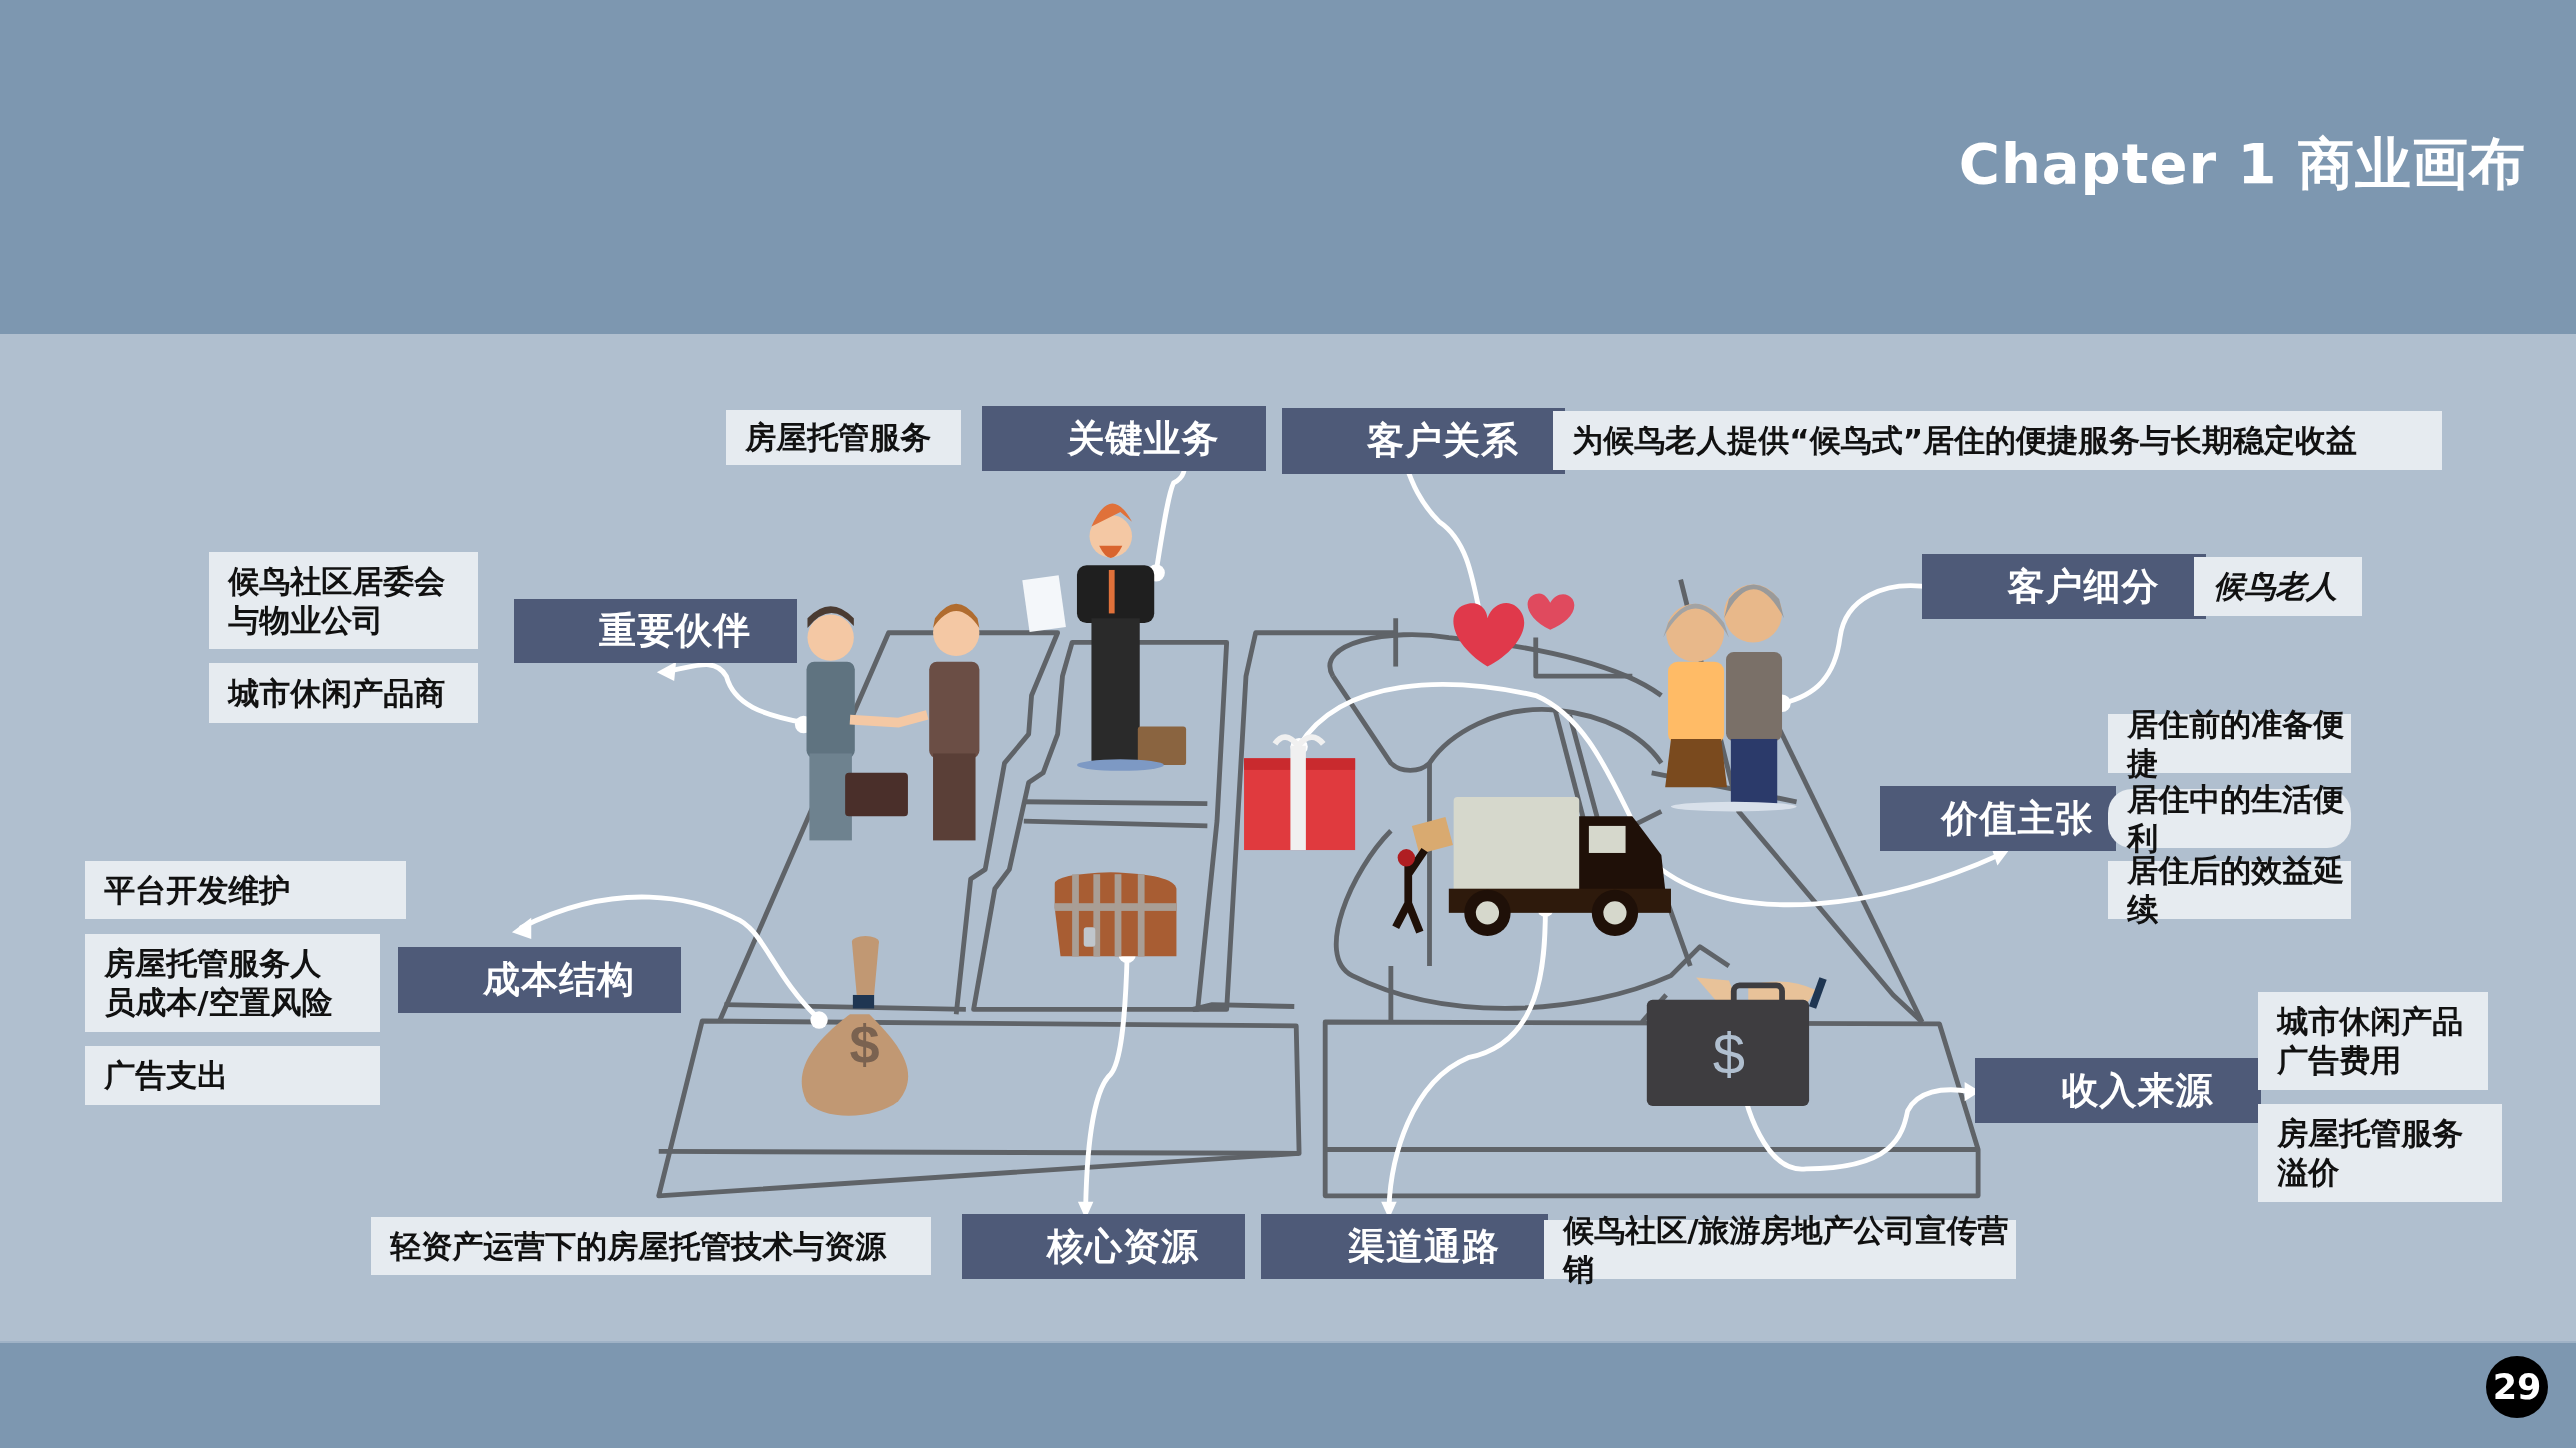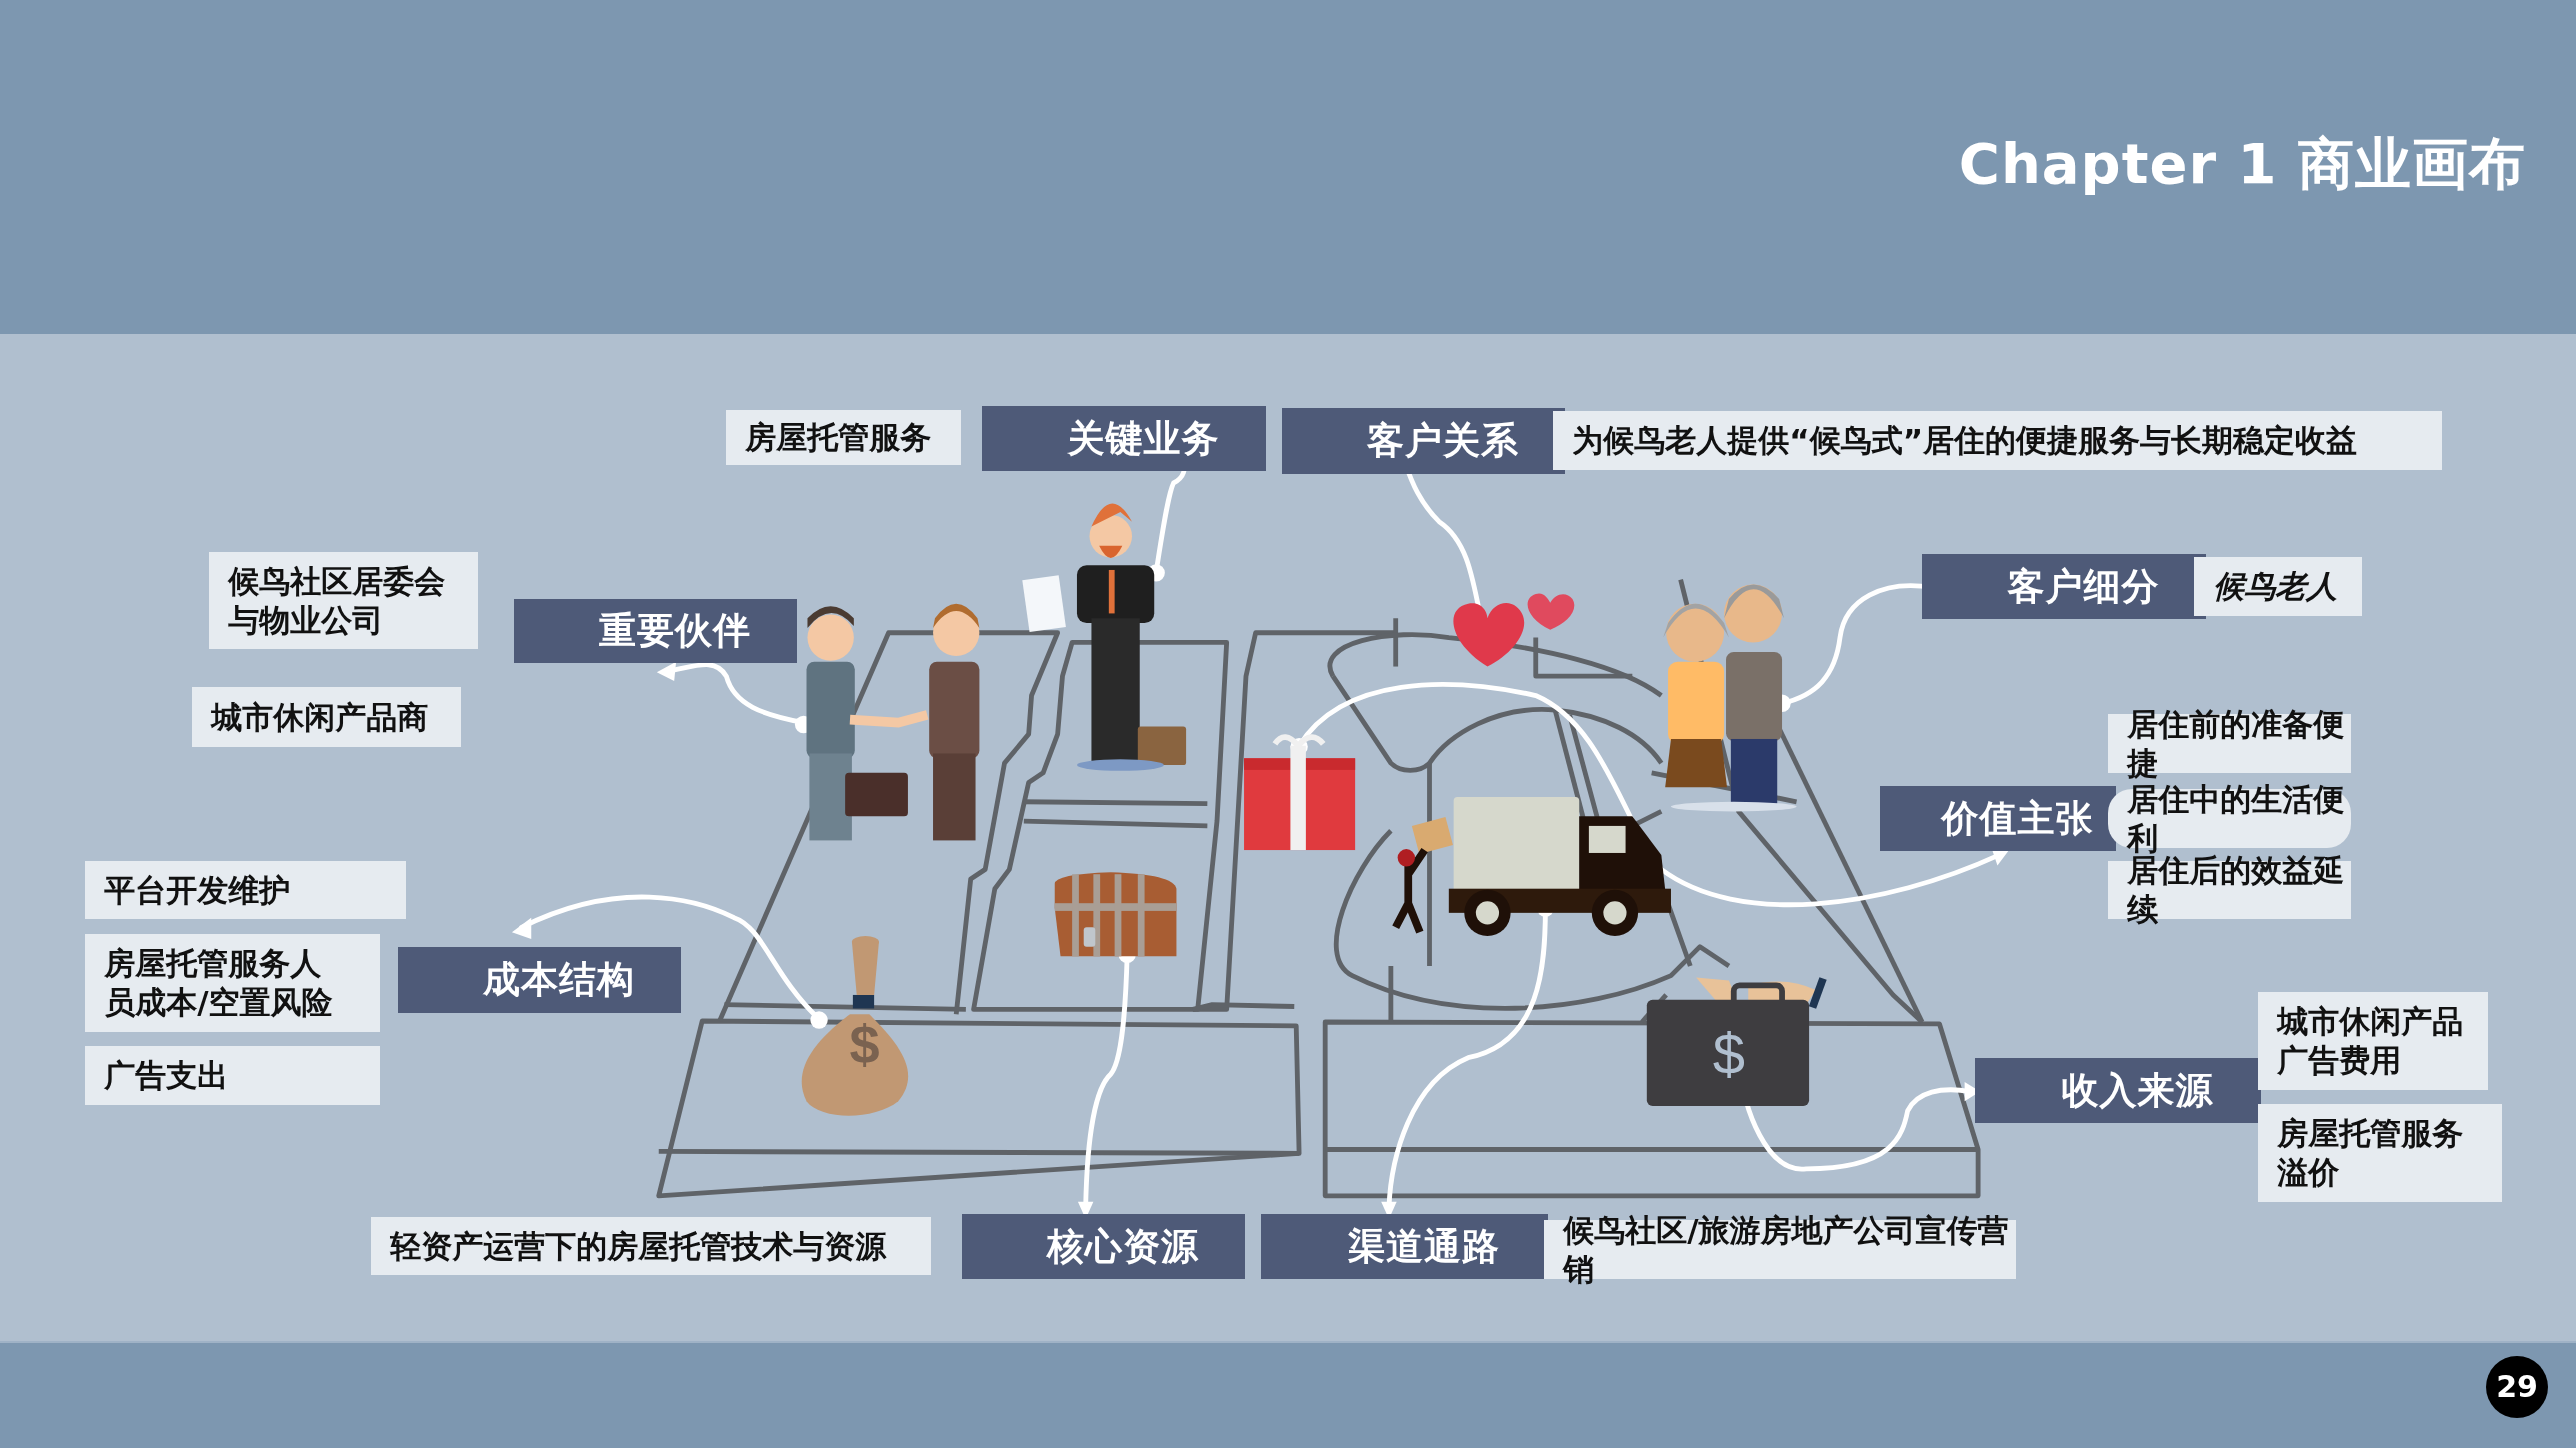--- a/index.html
+++ b/index.html
@@ -1,20 +1,20 @@
 <!DOCTYPE html>
 <html><head>
 <meta charset="utf-8">
 <style>
   html, body { margin:0; padding:0; }
   body { width:2576px; height:1449px; position:relative; overflow:hidden; background:#b0bfcf; font-family:"DejaVu Sans","Liberation Sans",sans-serif; }
   .header-band { position:absolute; left:0; top:0; width:2576px; height:334px; background:#7d97b0; }
   .footer-band { position:absolute; left:0; top:1341px; width:2576px; height:108px; background:#7d97b0; border-top:2.9px solid #9fb2c6; }
   .title { position:absolute; right:50px; top:127px; color:#fff; font-weight:bold; font-size:56px; letter-spacing:1px; white-space:nowrap; }
-  .page-num { position:absolute; left:2486px; top:1356px; width:62px; height:62px; border-radius:50%; background:#000; color:#fff; font-weight:bold; font-size:30px; text-align:center; line-height:62px; }
+  .page-num { position:absolute; left:2486px; top:1356px; width:62px; height:62px; border-radius:50%; background:#000; color:#fff; font-weight:bold; font-size:35px; text-align:center; line-height:62px; }
   .canvas { position:absolute; left:0; top:0; width:2576px; height:1449px; }
   .dark { position:absolute; background:#4e5a78; color:#fff; font-weight:bold; font-size:37px; display:flex; align-items:center; justify-content:center; letter-spacing:1px;padding-left:39px; }
   .light { position:absolute; background:#e6ebf0; color:#111; font-weight:bold; font-size:31px; display:flex; align-items:center; padding-left:19.3px; box-sizing:border-box; line-height:39px; }
 </style>
 </head>
 <body>
 
 <div class="header-band"></div>
 <div class="title">Chapter 1 商业画布</div>
 
@@ -175,21 +175,21 @@
     <path d="M1810 1020 Q1850 1010 1880 1025 L1870 1040 L1810 1040 Z" fill="#e8c299"></path>
     <rect x="1878" y="1012" width="8" height="32" fill="#1f3652" transform="rotate(20 1882 1028)"></rect>
     <rect x="1795" y="1020" width="50" height="22" rx="6" fill="none" stroke="#3e3d40" stroke-width="6"></rect>
     <rect x="1705" y="1035" width="168" height="110" rx="6" fill="#3e3d40"></rect>
     <text x="1790" y="1112" font-family="Liberation Sans, sans-serif" font-size="60" fill="#b0bfcf" text-anchor="middle">$</text>
   </g>
 </svg>
 
 <div class="light" style="left:209px;top:552px;width:269px;height:97px;white-space:pre-line;">候鸟社区居委会
 与物业公司</div>
-<div class="light" style="left:192px;top:663px;width:269px;height:60px;margin-top:24px;">城市休闲产品商</div>
+<div class="light" style="left:209px;top:663px;width:269px;height:60px;">城市休闲产品商</div>
 <div class="dark" style="left:514px;top:599px;width:244px;height:64px;">重要伙伴</div>
 
 <div class="light" style="left:726px;top:410px;width:235px;height:55px;">房屋托管服务</div>
 <div class="dark" style="left:982px;top:406px;width:245px;height:65px;">关键业务</div>
 
 <div class="dark" style="left:1282px;top:408px;width:244px;height:66px;">客户关系</div>
 <div class="light" style="left:1553px;top:411px;width:889px;height:59px;">为候鸟老人提供“候鸟式”居住的便捷服务与长期稳定收益</div>
 
 <div class="dark" style="left:1922px;top:554px;width:245px;height:65px;">客户细分</div>
 <div class="light" style="left:2194px;top:557px;width:168px;height:59px;font-style:italic;">候鸟老人</div>

